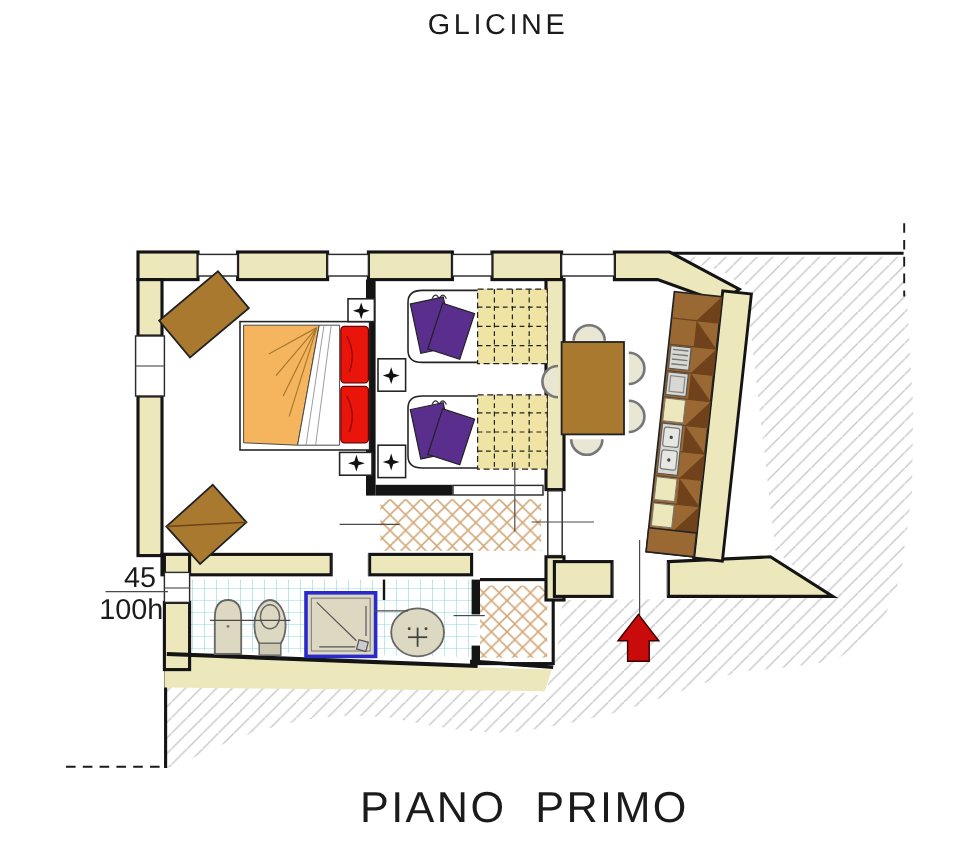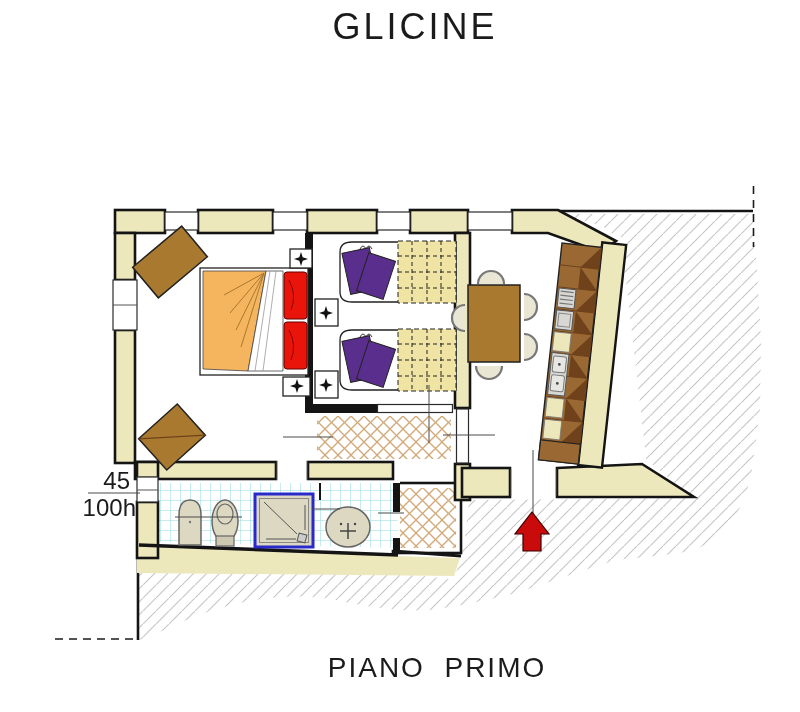--- a/index.html
+++ b/index.html
@@ -1,22 +1,22 @@
 <!DOCTYPE html>
 <html style="--wall-fill: #EDE8BC; --wall-stroke: #141414; --hatch: #C8C8C8; --lattice: #D2A878; --tile: #8FD9E0; --bed-orange: #F5B55F; --bed-red: #E9150B; --pillow-purple: #5A2E8C; --blanket-yellow: #F0E4A4; --wood-brown: #A8792F; --counter-brown: #9A6933; --counter-dark: #6F421C; --appliance-gray: #D7D7D3; --fixture-beige: #DDD8C2; --chair-beige: #EAE6D4; --shower-blue: #2A2ACB; --arrow-red: #C90B0B; --text: #1B1B1B;"><head>
 <meta charset="utf-8">
 <style>
   html,body{margin:0;padding:0;background:#fff;}
   #page{position:relative;width:800px;height:712px;background:#fff;overflow:hidden;
         font-family:"Liberation Sans",sans-serif;color:var(--text,#1b1b1b);}
   .title{position:absolute;left:0;top:8px;width:800px;text-align:center;line-height:1.05;}
   .title .l1{font-size:35px;letter-spacing:2px;}
-  .title .l2{font-size:36px;letter-spacing:3px;margin-left:30px;}
+  .title .l2{font-size:24px;letter-spacing:3px;margin-left:30px;}
   .floor-label{position:absolute;left:437px;top:652px;transform:translateX(-50%);
-               font-size:28px;letter-spacing:2px;white-space:pre;}
+               font-size:36px;letter-spacing:2px;white-space:pre;}
   svg{position:absolute;left:0;top:0;}
   .wall{fill:var(--wall-fill);stroke:var(--wall-stroke);stroke-width:2.6;}
   .bwall{fill:var(--wall-stroke);stroke:none;}
   .floor{fill:#ffffff;stroke:none;}
   .win{fill:#ffffff;stroke:#2a2a2a;stroke-width:1.2;}
   .thin{stroke:#4a4a4a;stroke-width:1;fill:none;}
   .jamb{stroke:#555;stroke-width:1;fill:none;}
   .dashln{stroke:#1b1b1b;stroke-width:1.6;fill:none;stroke-dasharray:8 6;}
   .dimtxt{font-family:"Liberation Sans",sans-serif;font-size:24px;fill:var(--text);}
   .frame{fill:#fff;stroke:#222;stroke-width:1.3;}

